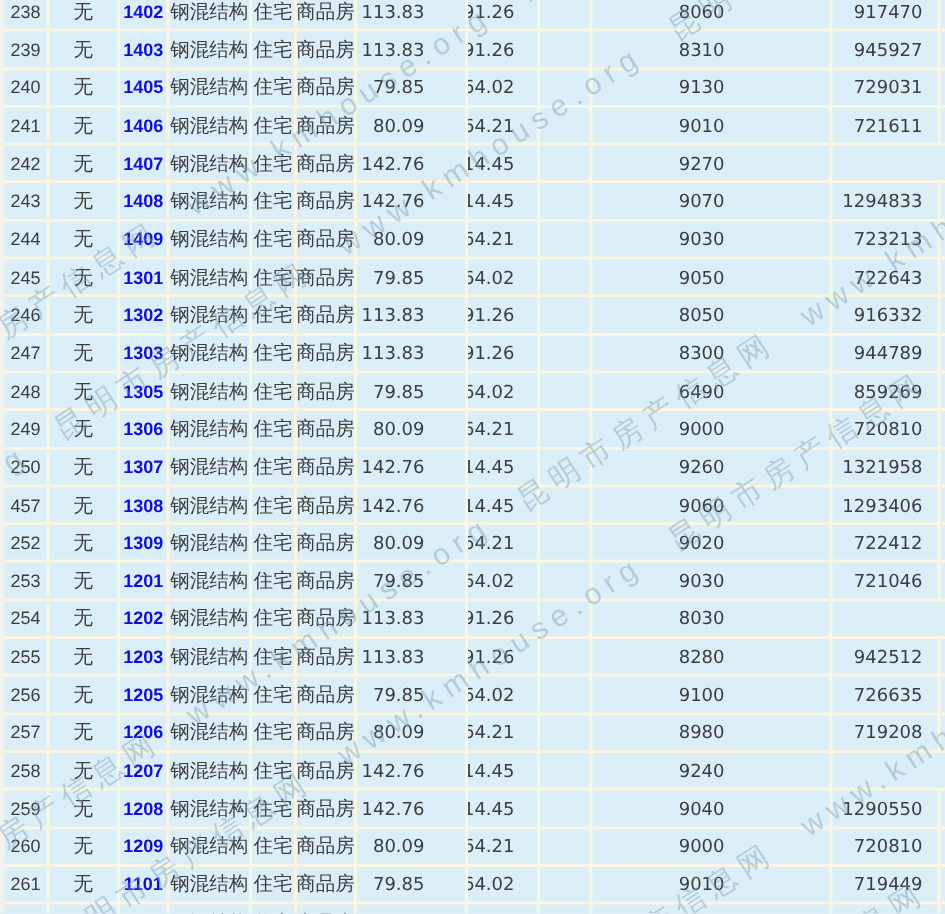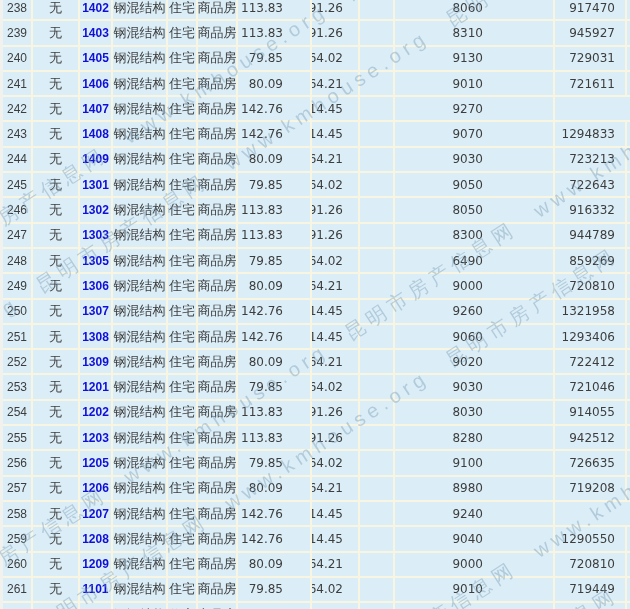--- a/index.html
+++ b/index.html
@@ -308,21 +308,21 @@
     <div class="cell num c-area2">114.45</div>
     <div class="cell c-status">
           <span>可售</span>
         </div>
     <div class="cell num c-price">9260</div>
     <div class="cell num c-total">1321958</div>
     <div class="cell stub"></div>
   </div>
 
   <div class="row">
-    <div class="cell c-seq">251</div>
+    <div class="cell c-seq">457</div>
     <div class="cell c-orient">无</div>
     <div class="cell c-room">
           <a href="#">1308</a>
         </div>
     <div class="cell c-struct">钢混结构</div>
     <div class="cell c-usage">住宅</div>
     <div class="cell c-saletype">商品房</div>
     <div class="cell num c-area1">142.76</div>
     <div class="cell num c-area2">114.45</div>
     <div class="cell c-status">
@@ -379,21 +379,20 @@
         </div>
     <div class="cell c-struct">钢混结构</div>
     <div class="cell c-usage">住宅</div>
     <div class="cell c-saletype">商品房</div>
     <div class="cell num c-area1">113.83</div>
     <div class="cell num c-area2">91.26</div>
     <div class="cell c-status">
           <span>可售</span>
         </div>
     <div class="cell num c-price">8030</div>
-    <div class="cell num c-total">914055</div>
     <div class="cell stub"></div>
   </div>
 
   <div class="row">
     <div class="cell c-seq">255</div>
     <div class="cell c-orient">无</div>
     <div class="cell c-room">
           <a href="#">1203</a>
         </div>
     <div class="cell c-struct">钢混结构</div>

